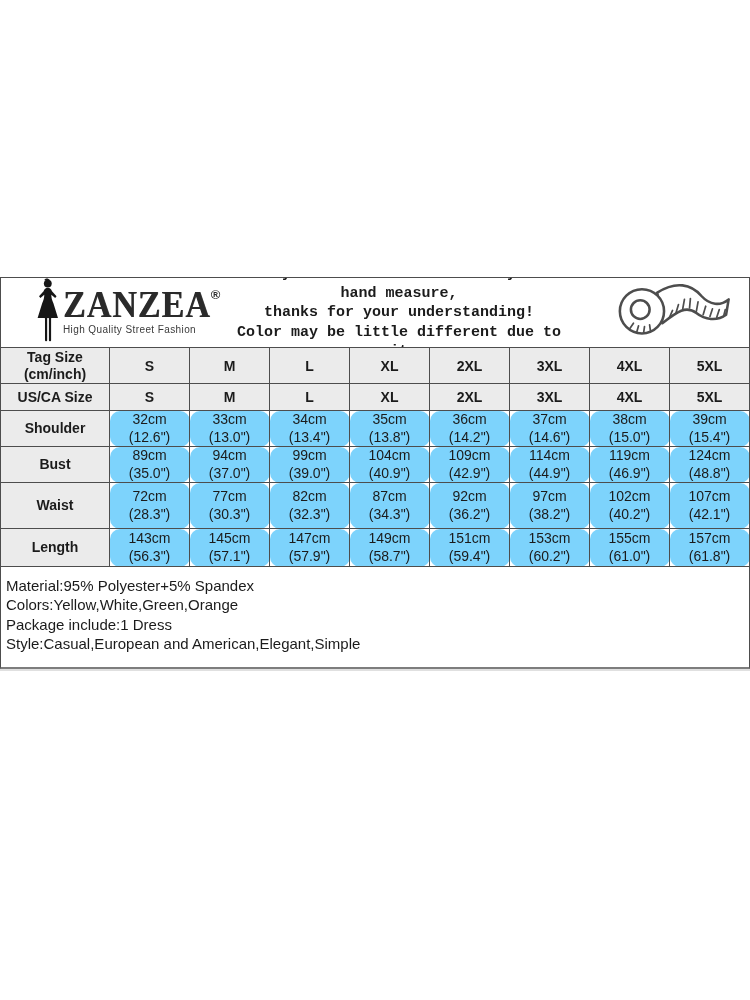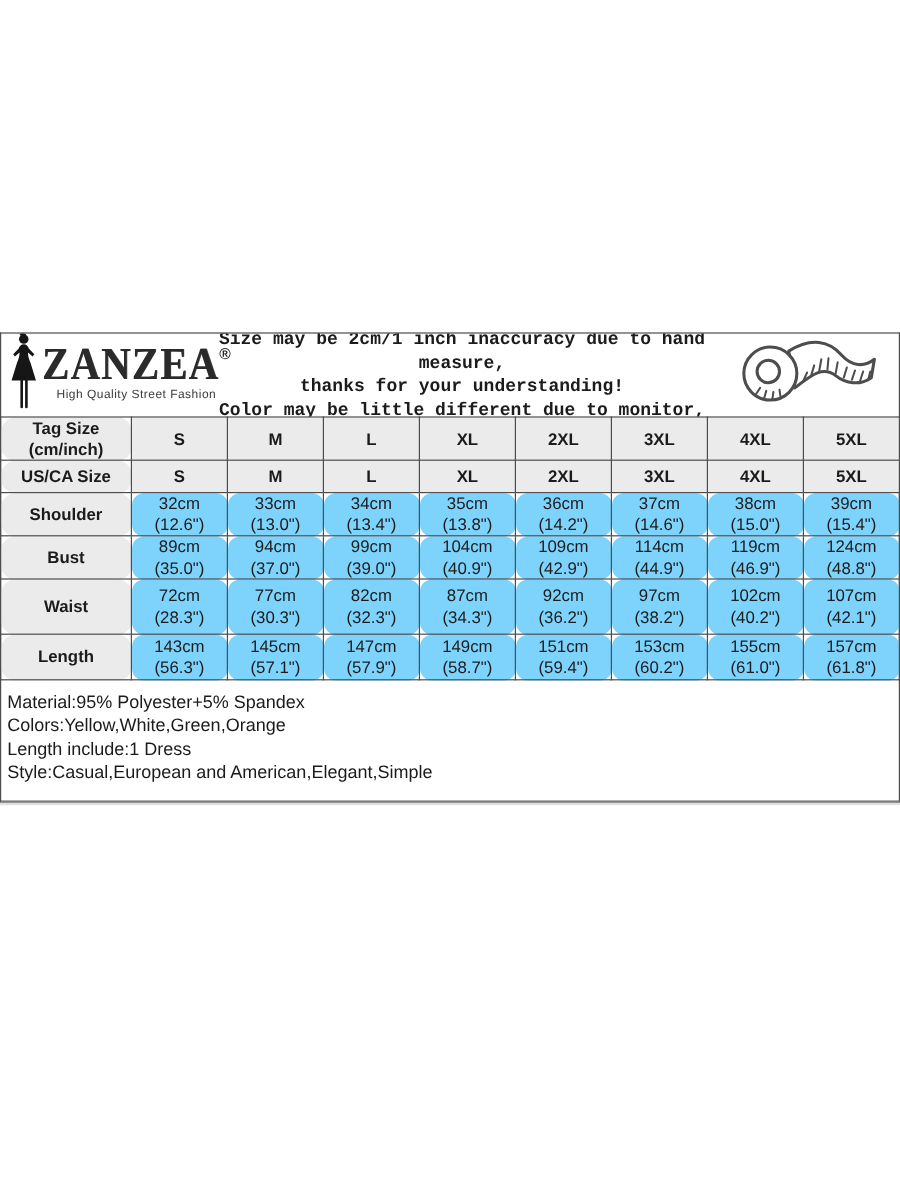--- a/index.html
+++ b/index.html
@@ -9,46 +9,46 @@
   .sheet {
     margin-top:277px;
     width:750px;
     background:#fff;
     border:1px solid #4d4d4d;
     border-bottom:2px solid #7d7d7d;
     box-shadow:0 2px 0 rgba(0,0,0,0.12);
   }
 
   
-  .hdr { display:flex; align-items:center; height:69px; overflow:hidden; }
+  .hdr { display:flex; align-items:center; height:69px; overflow:hidden;margin-left:28px; }
   .logo { width:178px; display:flex; align-items:center; padding-left:6px; }
   .figure { flex:0 0 auto; margin-right:1px; }
   .logo-txt { line-height:1; }
   .brand-line { white-space:nowrap; }
   .brand-name {
     font-family:"Liberation Serif", serif;
     font-weight:700; font-size:34px; letter-spacing:1px;
     display:inline-block; transform:scaleY(1.12); transform-origin:bottom;
     color:#2a2a2a; text-shadow:0.5px 0 0 #555;
   }
   .reg-mark { font-size:13px; font-weight:700; vertical-align:top; position:relative; top:-2px; color:#2a2a2a; }
-  .tagline { font-size:10px; letter-spacing:0.4px; color:#3a3a3a; margin-top:1px; white-space:nowrap;text-align:center; }
+  .tagline { font-size:10px; letter-spacing:0.4px; color:#3a3a3a; margin-top:1px; white-space:nowrap; }
 
   .notice { flex:1; text-align:center; font-weight:700; font-size:15px; line-height:19.5px; padding-top:1px;font-family:Liberation Mono, monospace; }
 
   .tape { width:158px; display:flex; justify-content:center; align-items:center; }
 
   
   table.size-table { width:750px; border-collapse:collapse; table-layout:fixed; margin-left:-1px; }
   table.size-table td {
     border:1px solid #4d4d4d;
     text-align:center; vertical-align:middle;
     font-size:14px; padding:0;
   }
-  td.label-cell { background:#ebebeb; font-weight:700; line-height:17px;border-radius:12px; }
+  td.label-cell { background:#ebebeb; font-weight:700; line-height:17px; }
   td.shaded { background:#ebebeb; font-weight:700; }
   td.measure-cell { background:#7dd3fc; font-weight:400; line-height:17.5px; padding:2px 0;border-radius:10px; }
   tr:nth-child(1){ height:36px; }
   tr:nth-child(2){ height:27px;margin-left:36px; }
   tr:nth-child(3){ height:28px; }
   tr:nth-child(4){ height:27px; }
   tr:nth-child(5){ height:46px;margin-top:40px; }
   tr:nth-child(6){ height:38px; }
   tr:nth-child(7){ height:37px; }
   tr:nth-child(8){ height:38px;padding-left:22px; }
@@ -294,17 +294,17 @@
             <div>157cm</div>
             <div>(61.8")</div>
           </td>
         </tr>
       </tbody>
   </table>
 
   <div class="info">
     <div>Material:95% Polyester+5% Spandex</div>
     <div>Colors:Yellow,White,Green,Orange</div>
-    <div>Length include:1 Dress</div>
+    <div>Package include:1 Dress</div>
     <div>Style:Casual,European and American,Elegant,Simple</div>
   </div>
 
 </div>
 
 </body></html>

